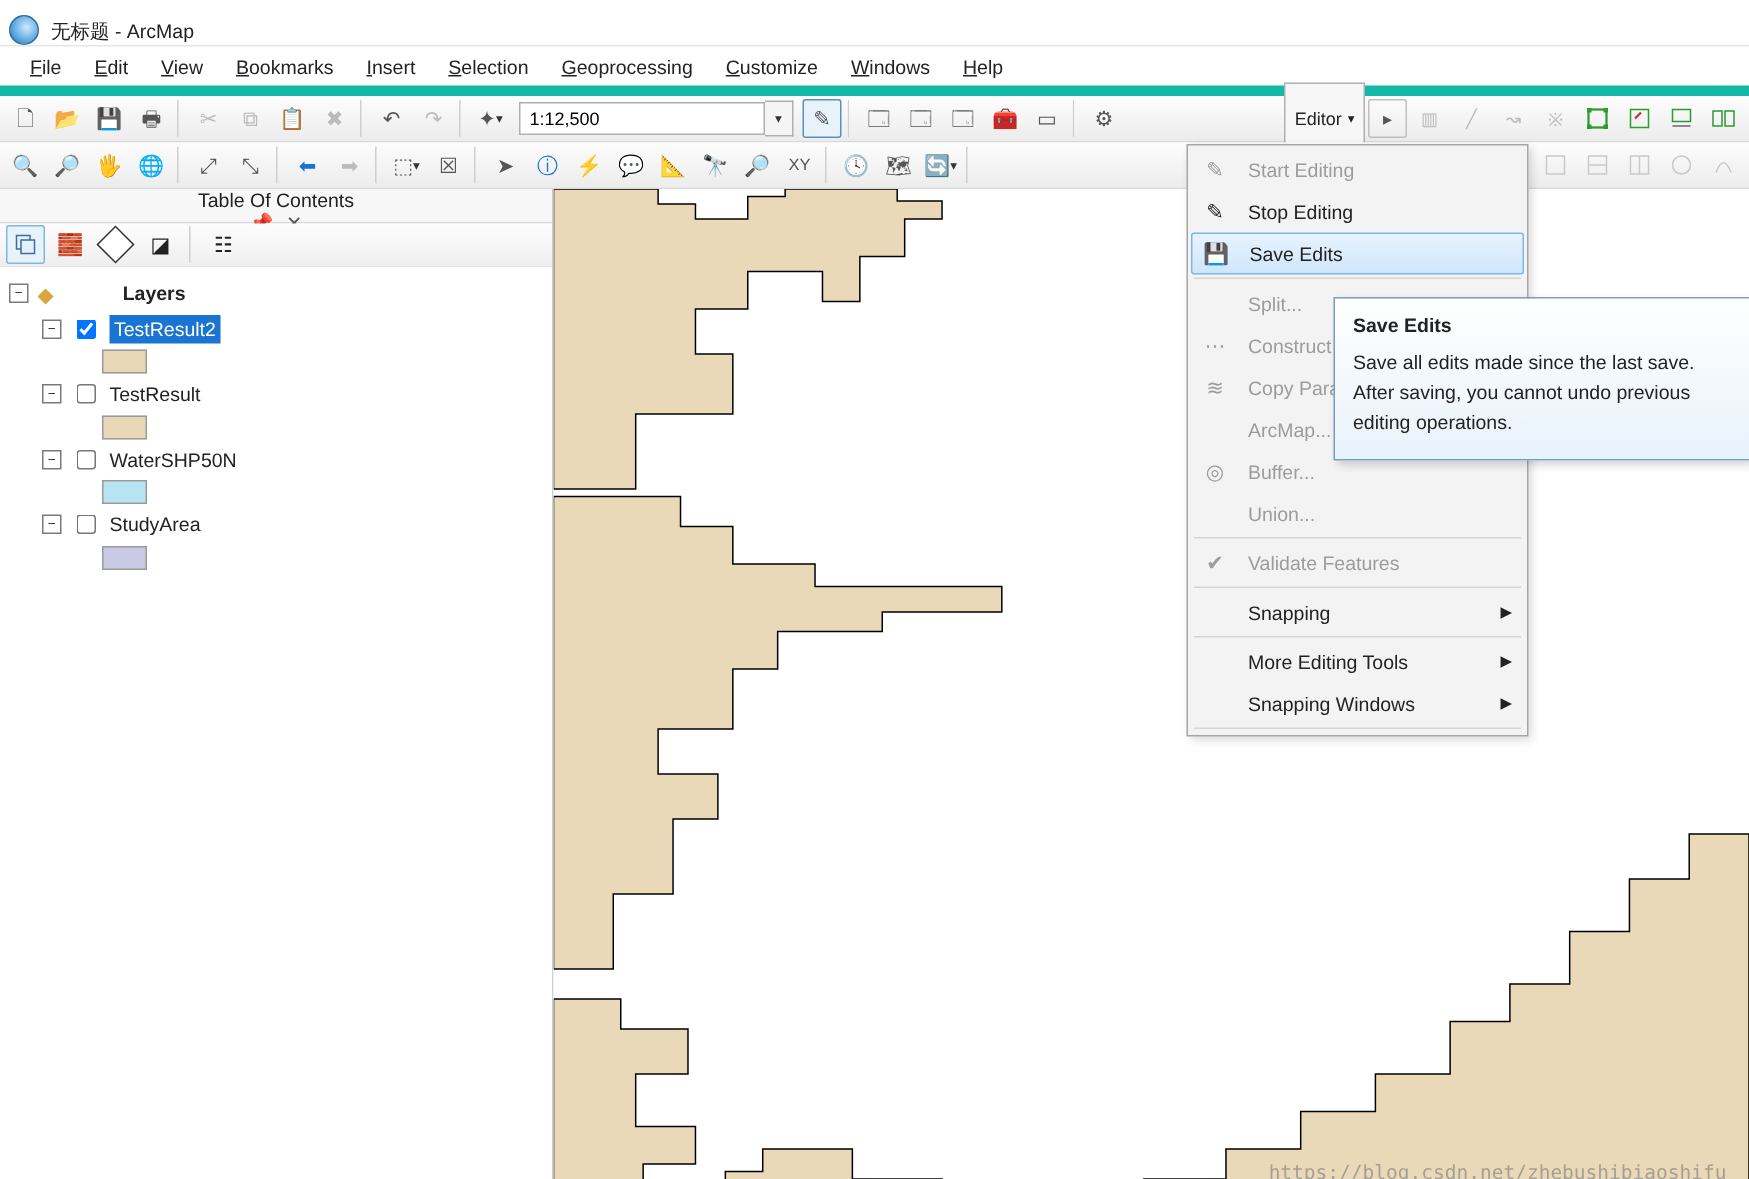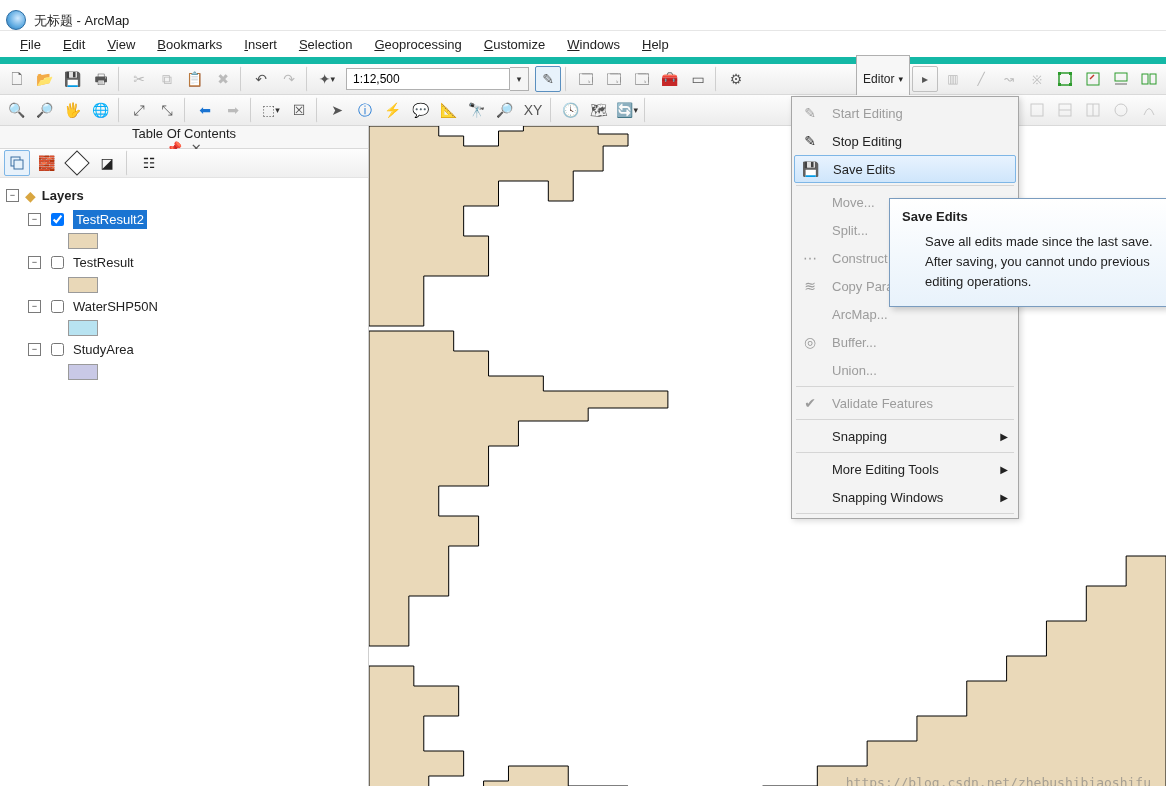--- a/index.html
+++ b/index.html
@@ -134,21 +134,21 @@
     padding: 6px 6px;
     line-height: 1.5;
   }
   .tree-row { display: flex; align-items: center; gap: 6px; padding: 2px 0; }
   .tree-row .expander {
     width: 11px; height: 11px; border: 1px solid #7a7a7a; display: inline-flex; align-items: center; justify-content: center; font-size: 9px; color: #333; background: #fff;
   }
   .tree-row .chk { width: 13px; height: 13px; }
   .tree-row .label { font-size: 13px; }
   .tree-row.selected .label { background: #1a74d2; color: #fff; padding: 0 3px; }
-  .tree-row.bold .label { font-weight: bold; }
+  .tree-row.bold .label { font-weight: bold; margin-left: 40px; }
   .swatch { width: 28px; height: 14px; border: 1px solid #9a9a9a; }
 
   .map {
     position: relative;
     flex: 1;
     overflow: hidden;
     background: #fff;
   }
   .map svg { width: 100%; height: 100%; display: block; }
   .watermark {
@@ -196,21 +196,21 @@
     left: 889px;
     width: 252px;
     background: linear-gradient(#ffffff,#e8f2fb);
     border: 1px solid #7a9cbf;
     padding: 10px 12px 14px 12px;
     font-size: 13px;
     box-shadow: 3px 3px 6px rgba(0,0,0,0.18);
     z-index: 11;
   }
   .tooltip .tt-title { font-weight: bold; margin-bottom: 8px; }
-  .tooltip .tt-body { line-height: 1.55; margin-left: 23px; }
+  .tooltip .tt-body { line-height: 1.55; }
 
   
   .glyph { font-size: 14px; line-height: 1; }
   .diamond-icon {
     width:16px;height:16px;display:inline-block;transform:rotate(45deg);background:#fff;border:1px solid #333;
   }
 </style>
 </head>
 <body>
 
@@ -389,21 +389,21 @@
     <div class="tool-btn icon">
         <span class="glyph">📐</span>
       </div>
     <div class="tool-btn icon">
         <span class="glyph">🔭</span>
       </div>
     <div class="tool-btn icon">
         <span class="glyph">🔎</span>
       </div>
     <div class="tool-btn icon">
-        <span class="glyph" style="font-size:14px">XY</span>
+        <span class="glyph" style="font-size:11px">XY</span>
       </div>
     <div class="tool-sep"></div>
     <div class="tool-btn icon">
         <span class="glyph">🕓</span>
       </div>
     <div class="tool-btn icon">
         <span class="glyph">🗺</span>
       </div>
     <div class="tool-btn icon">
         <span class="glyph">🔄</span>
@@ -554,24 +554,20 @@
   </div>
   <div class="dd-row hover">
     <span class="icon-slot">
         <span class="glyph">💾</span>
       </span>
     <span class="txt">Save Edits</span>
   </div>
   <div class="dd-sep"></div>
   <div class="dd-row disabled">
     <span class="icon-slot"></span>
-    <span class="txt">Move...</span>
-  </div>
-  <div class="dd-row disabled">
-    <span class="icon-slot"></span>
     <span class="txt">Split...</span>
   </div>
   <div class="dd-row disabled">
     <span class="icon-slot">
         <span class="glyph">⋯</span>
       </span>
     <span class="txt">Construct Points...</span>
   </div>
   <div class="dd-row disabled">
     <span class="icon-slot">

